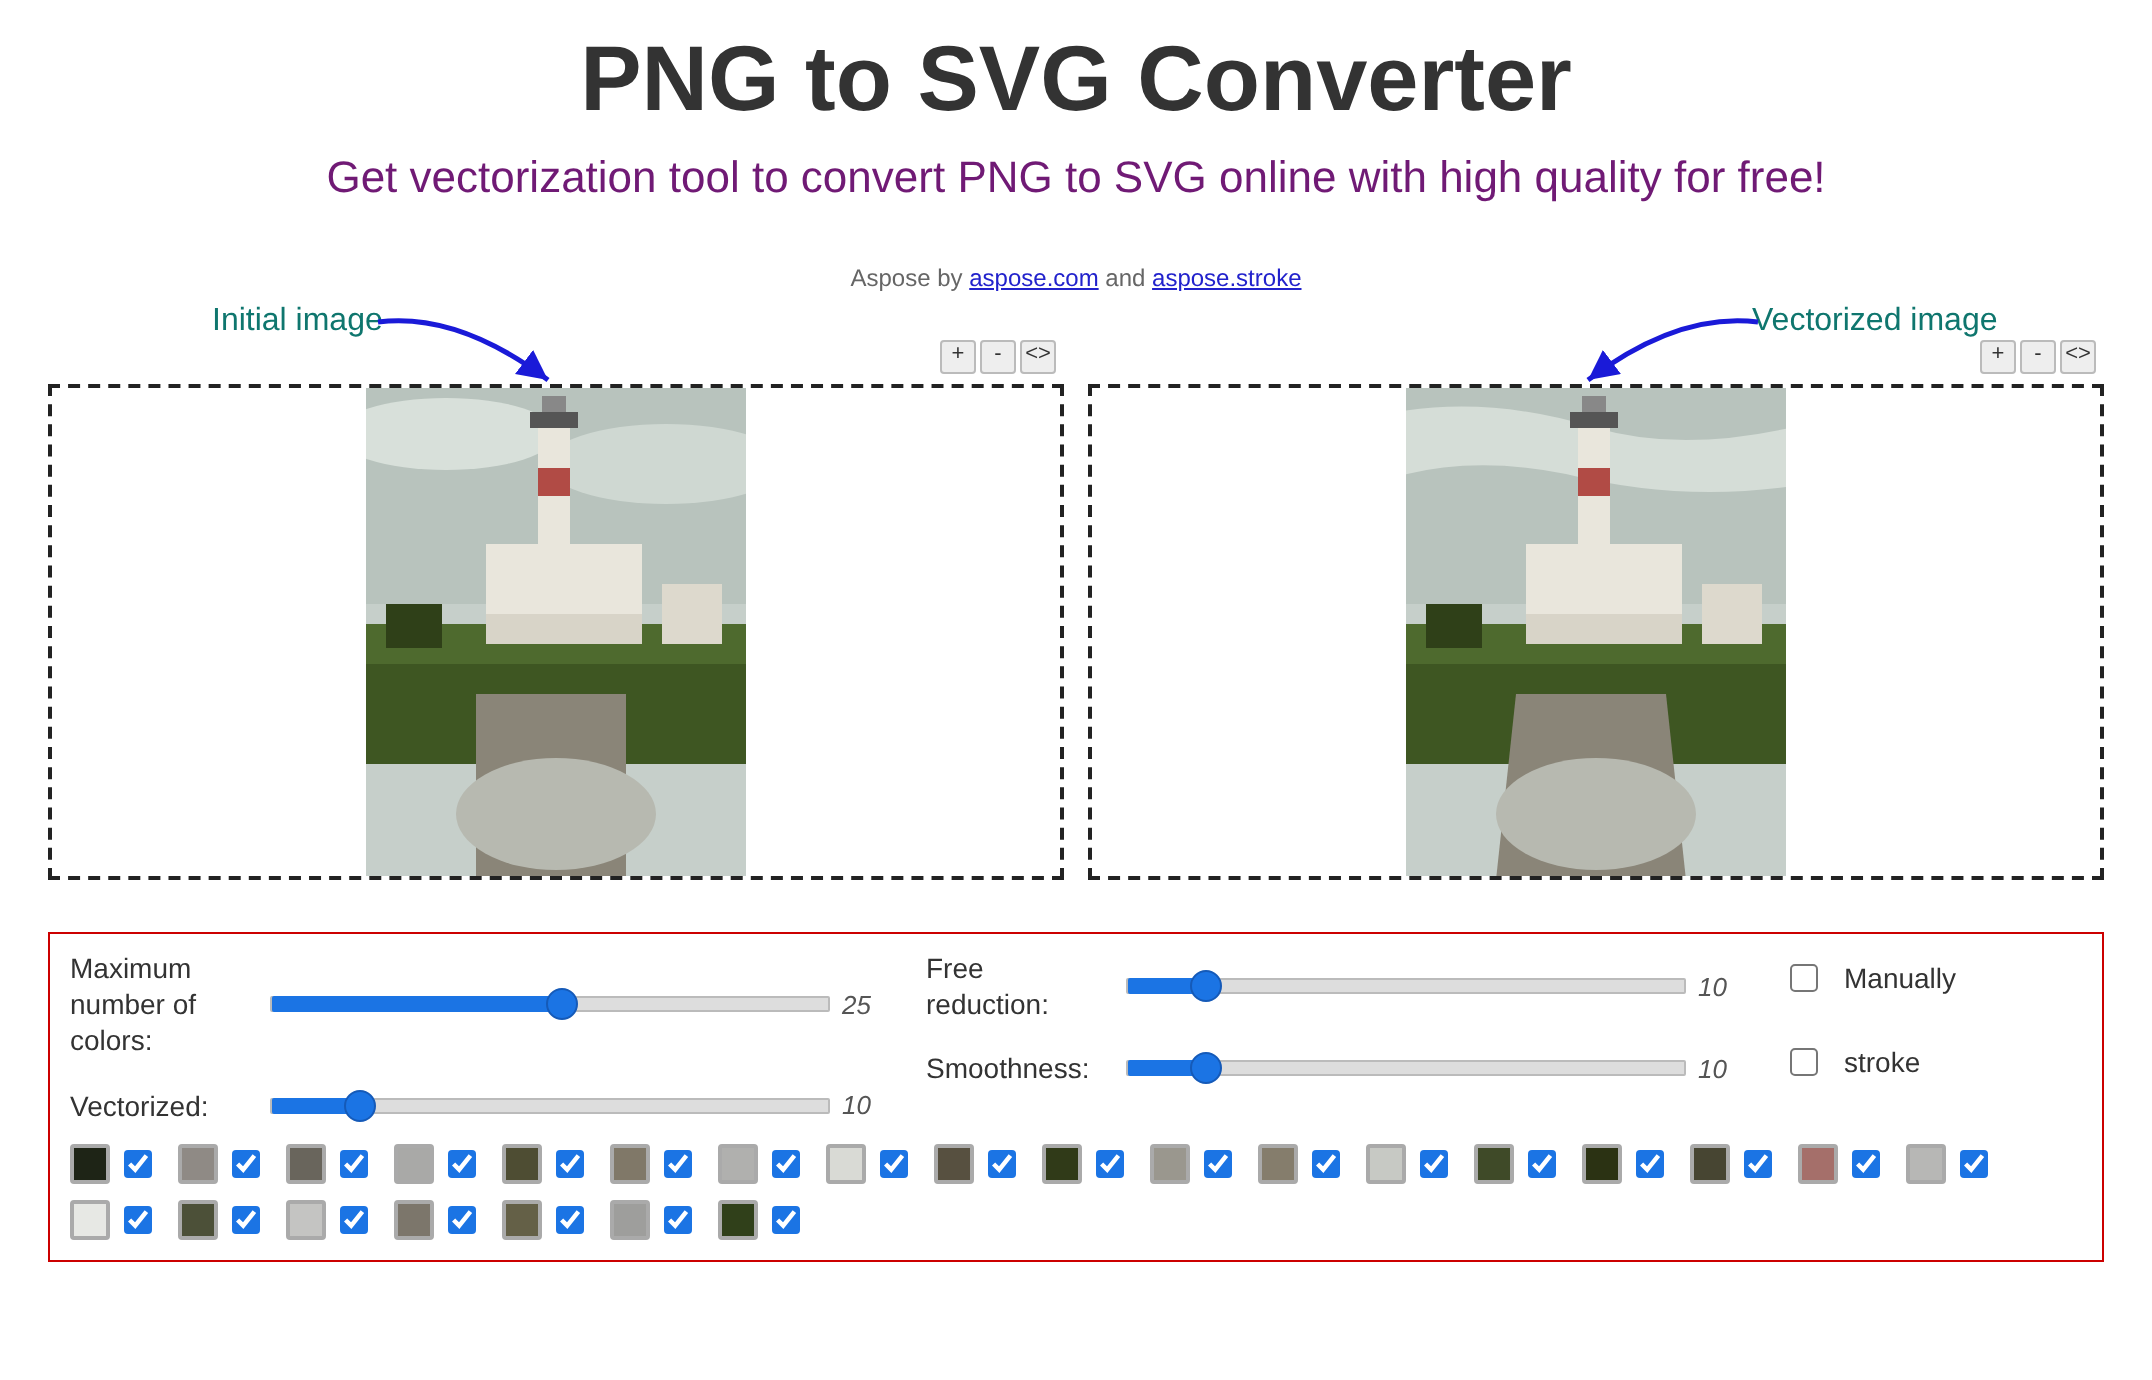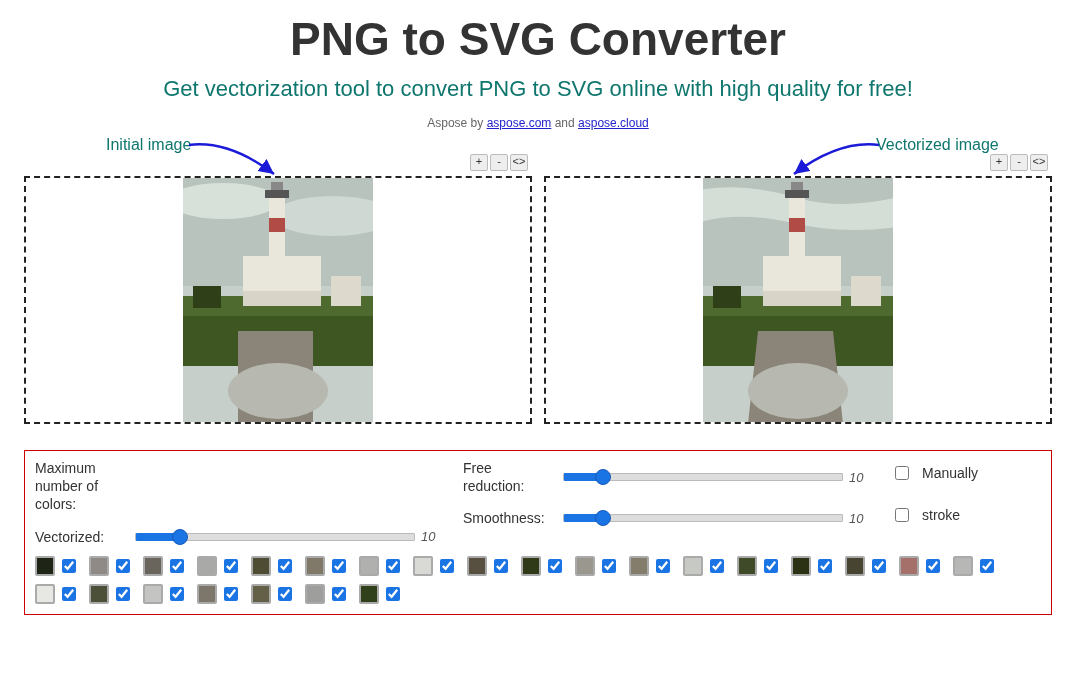--- a/index.html
+++ b/index.html
@@ -34,22 +34,22 @@
   h1.title {
     text-align: center;
     margin: 0 0 10px 0;
     font-size: 46px;
     font-weight: bold;
     color: #333;
   }
   .subtitle {
     text-align: center;
     font-size: 22px;
-    color: #0f766e;
-    margin-bottom: 14px;
+    color: #701a75;
+    margin-bottom: 30px;
   }
   .powered {
     text-align: center;
     font-size: 12px;
     color: #666;
     margin-bottom: 6px;
   }
   .powered a {
     color: #2222cc;
     text-decoration: underline;
@@ -220,21 +220,21 @@
 </style>
 </head>
 <body>
 
 <div class="root">
 
 
   <h1 class="title">PNG to SVG Converter</h1>
   <div class="subtitle">Get vectorization tool to convert PNG to SVG online with high quality for free!</div>
   <div class="powered">
-    <span>Aspose by </span><a>aspose.com</a><span> and </span><a>aspose.cloud</a>
+    <span>Aspose by </span><a>aspose.com</a><span> and </span><a>aspose.stroke</a>
   </div>
 
   <div class="labels-row">
     <span class="annot-label" style="left:68px; top:0;">Initial image</span>
     <svg class="annot-arrow" style="left:160px; top:4px;" width="100" height="40">
       <defs>
           <marker id="ah1" markerWidth="8" markerHeight="8" refX="6" refY="3" orient="auto">
             <path d="M0,0 L6,3 L0,6 Z" fill="#1a1ad8"></path>
           </marker>
         </defs>
@@ -306,20 +306,27 @@
         </svg>
       </div>
     </div>
   </div>
 
   <div class="controls-panel">
     <div class="sliders-row">
       <div class="slider-col">
         <div class="slider-group">
           <div class="slider-label">Maximum number of colors:</div>
+          <div class="slider-track-wrap">
+            <div class="slider-track">
+              <div class="slider-fill" id="fill-maxc" style="width: 52%;"></div>
+              <div class="slider-thumb" id="thumb-maxc" style="left: 52%;"></div>
+            </div>
+            <span class="slider-val">25</span>
+          </div>
         </div>
         <div class="slider-group">
           <div class="slider-label">Vectorized:</div>
           <div class="slider-track-wrap">
             <div class="slider-track">
               <div class="slider-fill" id="fill-round" style="width: 16%;"></div>
               <div class="slider-thumb" id="thumb-round" style="left: 16%;"></div>
             </div>
             <span class="slider-val">10</span>
           </div>

